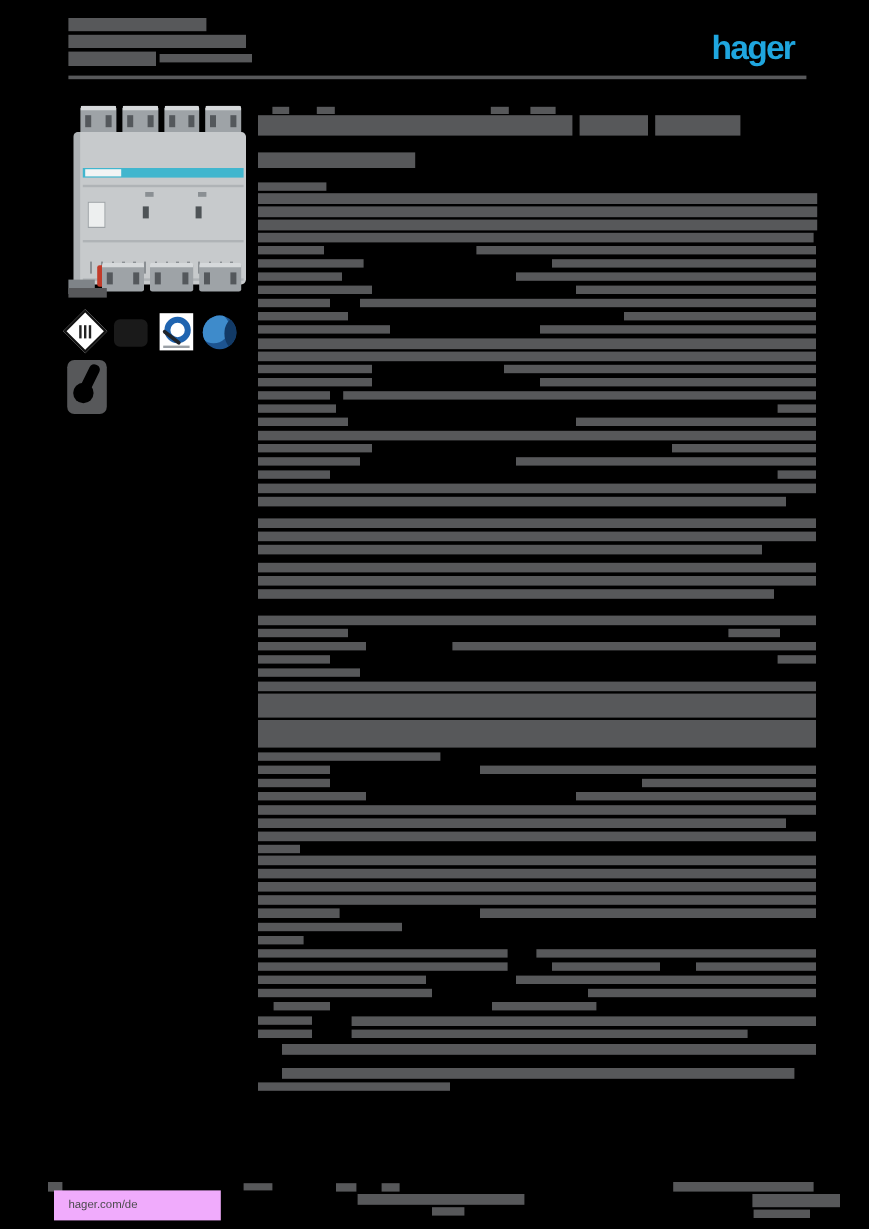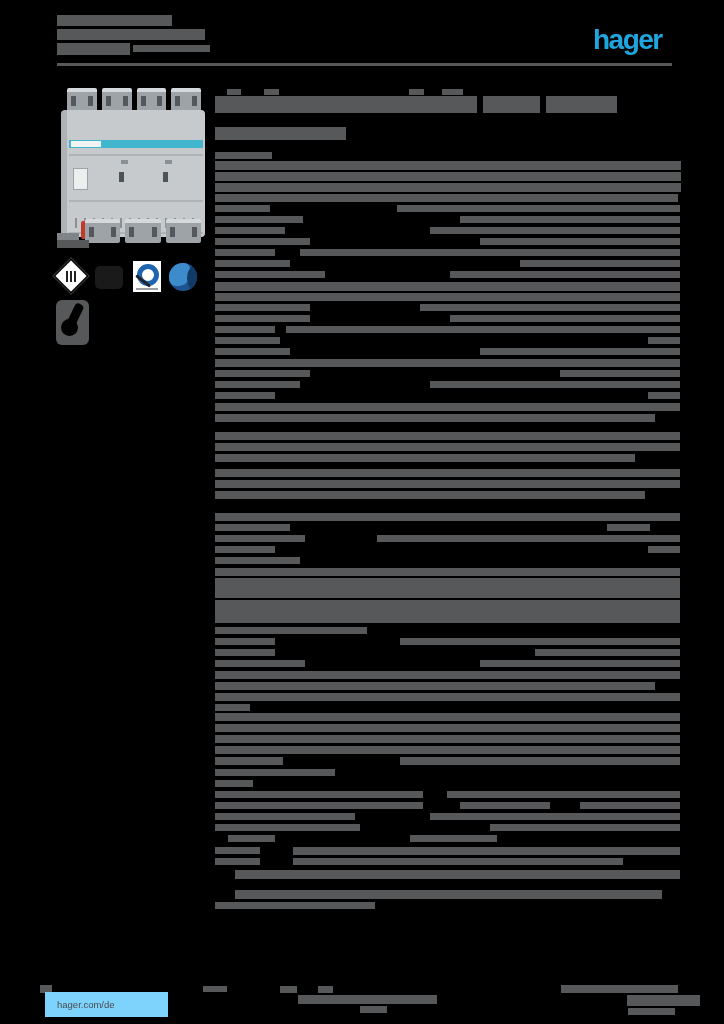--- a/index.html
+++ b/index.html
@@ -46,21 +46,21 @@
                   transform:rotate(38deg);transform-origin:left center;border-radius:2px;}
   .cert-q .base{position:absolute;left:3px;bottom:2px;width:22px;height:2px;background:#9aa0a6;}
   .cert-sphere{position:absolute;left:169px;top:263px;width:28px;height:28px;border-radius:50%;background:#1D5490;overflow:hidden;}
   .cert-sphere .hi{position:absolute;left:-4px;top:-3px;width:26px;height:26px;border-radius:50%;background:#3E8BCB;}
   .cert-sphere .cut{position:absolute;right:-8px;top:2px;width:18px;height:26px;border-radius:50%;background:#123A66;}
   .hand-icon{position:absolute;left:56px;top:300px;width:33px;height:45px;background:#57585A;border-radius:6px;}
   .hand-icon .knob{position:absolute;left:5px;top:19px;width:17px;height:17px;background:#000;border-radius:50%;}
   .hand-icon .stem{position:absolute;left:15px;top:3px;width:9px;height:23px;background:#000;border-radius:4px;
                    transform:rotate(26deg);}
   
-  .footer-box{position:absolute;left:45px;top:992px;width:123px;height:25px;background:#7dd3fc;}
+  .footer-box{position:absolute;left:45px;top:992px;width:139px;height:25px;background:#f0abfc;}
   .footer-link{position:absolute;left:12px;top:0;line-height:25px;font-size:9.5px;color:#4A4A4C;}
 </style>
 </head>
 <body>
 
 <div class="page">
 
   <div class="layer">
       <div class="bar" style="left: 57px; top: 15px; width: 115px; height: 11px; background: rgb(87, 88, 90);"></div>
       <div class="bar" style="left: 57px; top: 29px; width: 148px; height: 11px; background: rgb(87, 88, 90);"></div>

